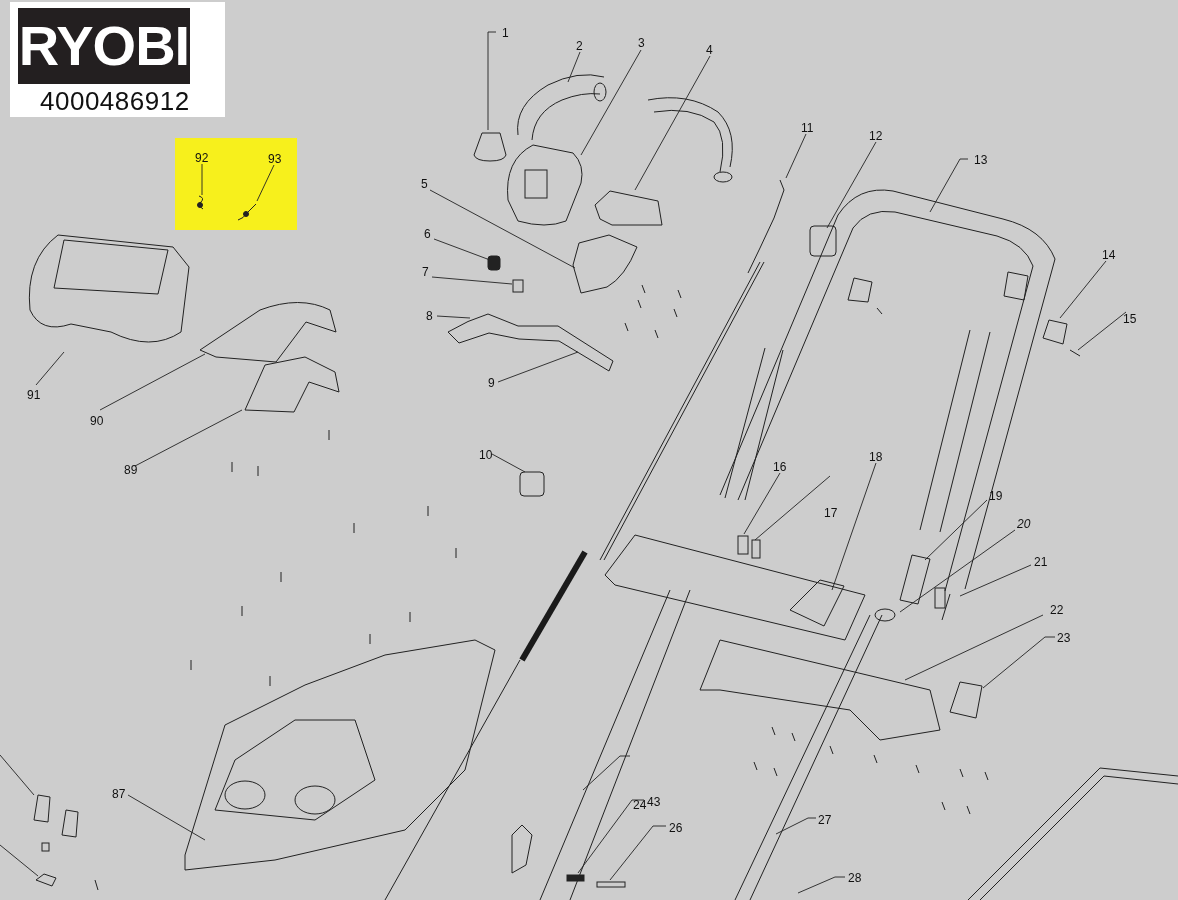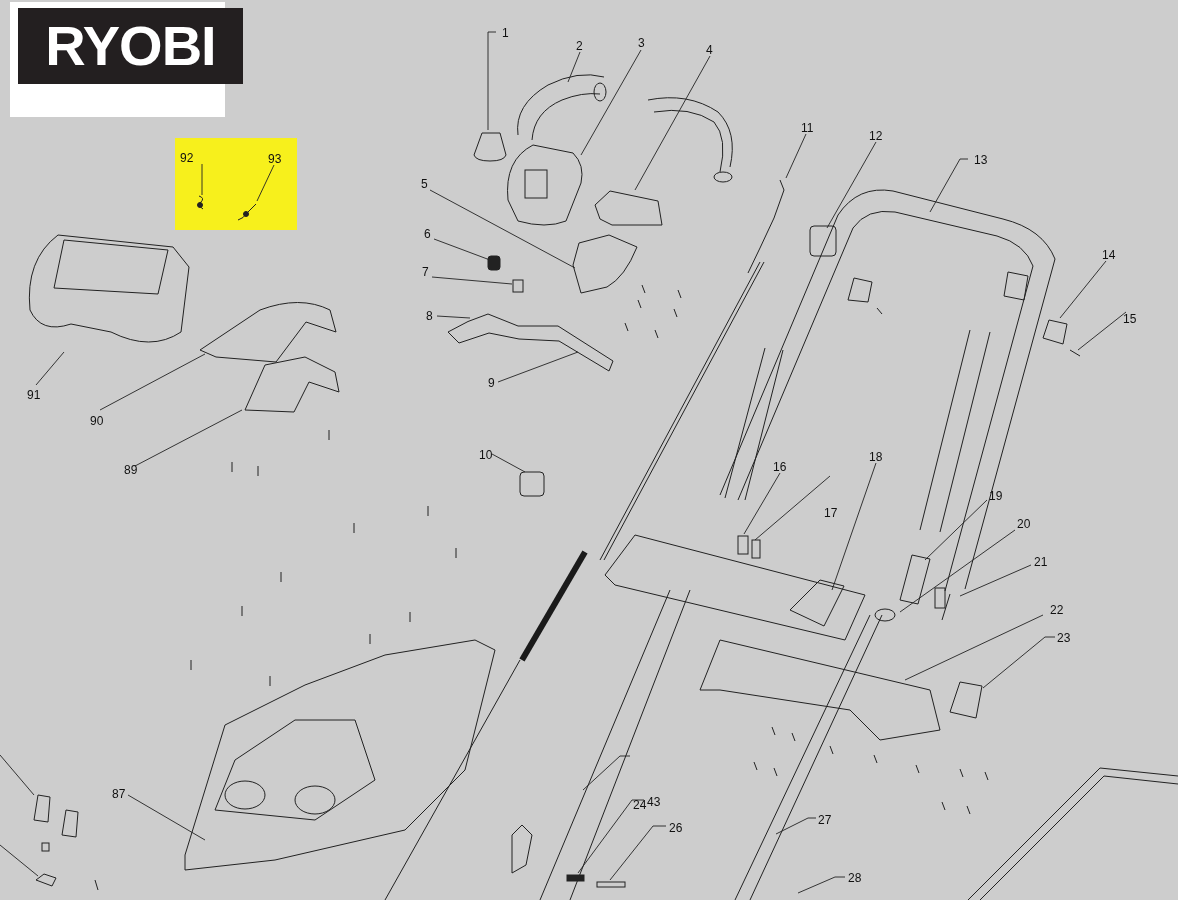--- a/index.html
+++ b/index.html
@@ -1,34 +1,35 @@
 <!DOCTYPE html>
 <html><head>
 <meta charset="utf-8">
 <style>
   html,body{margin:0;padding:0;}
   body{width:1178px;height:900px;background:#cdcdcd;position:relative;overflow:hidden;font-family:"Liberation Sans",sans-serif;}
   .logo-box{position:absolute;left:10px;top:2px;width:215px;height:115px;background:#fff;}
-  .logo-black{position:absolute;left:8px;top:6px;width:225px;height:76px;background:#231f20;color:#fff;font-weight:bold;font-size:56px;line-height:76px;text-align:center;letter-spacing:-1px;}
+  .logo-black{position:absolute;left:8px;top:6px;width:172px;height:76px;background:#231f20;color:#fff;font-weight:bold;font-size:56px;line-height:76px;text-align:center;letter-spacing:-1px;}
   .logo-reg{position:absolute;right:6px;bottom:10px;font-size:8px;color:#fff;}
   .part-no{position:absolute;left:30px;top:84px;font-size:26px;color:#111;letter-spacing:0.5px;}
   .highlight{position:absolute;left:175px;top:138px;width:122px;height:92px;background:#f7f01c;}
   .lbl{position:absolute;font-size:12px;color:#111;line-height:12px;}
   svg.art{position:absolute;left:0;top:0;}
   .art path,.art line,.art polyline,.art rect,.art ellipse,.art circle{fill:none;stroke:#222;stroke-width:1;}
   .art .lead{stroke:#222;stroke-width:0.9;}
   .art .dark{fill:#222;}
   .art .thick{stroke-width:6;stroke:#1a1a1a;}
 </style>
 </head>
 <body>
 
 <div class="logo-box">
   <div class="logo-black">RYOBI</div>
   <span class="logo-reg">®</span>
+  <div class="part-no">4000486912</div>
 </div>
 
 <div class="highlight"></div>
 
 <svg class="art" width="1178" height="900">
 
   <g>
     <line class="lead" x1="202" y1="164" x2="202" y2="195"></line>
     <path d="M199 196 q6 2 2 6 q-4 3 2 7"></path>
       <circle class="dark" cx="200" cy="205" r="2.5"></circle>
@@ -212,28 +213,28 @@
     <span class="lbl" style="left: 479px; top: 449px;">10</span>
     <span class="lbl" style="left: 801px; top: 122px;">11</span>
     <span class="lbl" style="left: 869px; top: 130px;">12</span>
     <span class="lbl" style="left: 974px; top: 154px;">13</span>
     <span class="lbl" style="left: 1102px; top: 249px;">14</span>
     <span class="lbl" style="left: 1123px; top: 300px; margin-top: 13px;">15</span>
     <span class="lbl" style="left: 773px; top: 461px;">16</span>
     <span class="lbl" style="left: 824px; top: 464px; margin-top: 43px;">17</span>
     <span class="lbl" style="left: 869px; top: 451px;">18</span>
     <span class="lbl" style="left: 989px; top: 490px;">19</span>
-    <span class="lbl" style="left: 1017px; top: 518px;">20</span>
+    <span class="lbl" style="left: 1017px; top: 518px; font-style: italic;">20</span>
     <span class="lbl" style="left: 1034px; top: 556px; text-align: center;">21</span>
     <span class="lbl" style="left: 1044px; top: 604px; margin-left: 6px;">22</span>
     <span class="lbl" style="left: 1057px; top: 632px;">23</span>
     <span class="lbl" style="left: 633px; top: 751px; margin-top: 48px;">24</span>
     <span class="lbl" style="left: 647px; top: 796px;">43</span>
     <span class="lbl" style="left: 669px; top: 822px;">26</span>
     <span class="lbl" style="left: 818px; top: 814px;">27</span>
     <span class="lbl" style="left: 848px; top: 872px;">28</span>
     <span class="lbl" style="left: 112px; top: 788px;">87</span>
     <span class="lbl" style="left: 124px; top: 464px;">89</span>
     <span class="lbl" style="left: 90px; top: 415px;">90</span>
     <span class="lbl" style="left: 27px; top: 389px;">91</span>
-    <span class="lbl" style="left: 180px; top: 152px;">92</span>
+    <span class="lbl" style="left: 195px; top: 152px;">92</span>
     <span class="lbl" style="left: 268px; top: 153px;">93</span>
   </div>
 
 </body></html>

